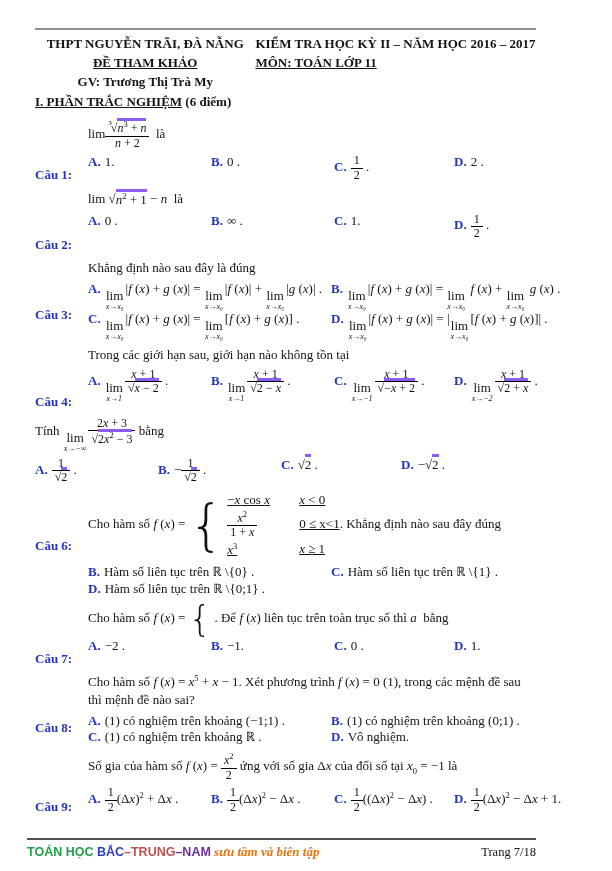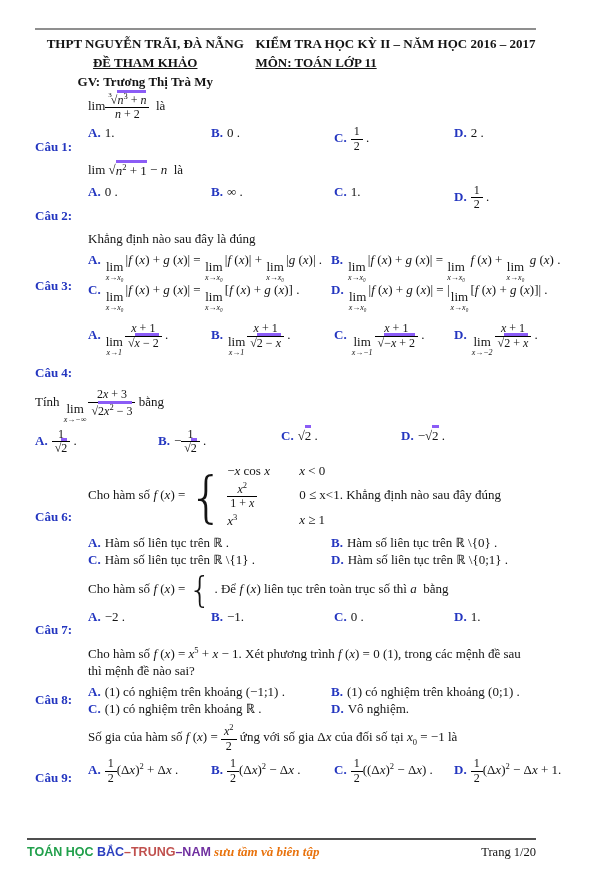--- a/index.html
+++ b/index.html
@@ -31,21 +31,21 @@
   .fr .n{display:block;border-bottom:1px solid #000;padding:0 3px;}
   .fr .d{display:block;padding:0 3px;}
   .ovl{border-top:3px solid #8b5cf6;}
   .ri{font-size:7px;vertical-align:7px;margin-right:-1px;}
   .lim{display:inline-flex;flex-direction:column;align-items:center;line-height:1;vertical-align:-7px;margin:0 2px 0 1px;}
   .lim .ls{font-size:8px;font-style:italic;margin-top:1px;}
   .cases{display:inline-flex;align-items:center;vertical-align:middle;}
   .brace{display:inline-block;font-family:"DejaVu Sans",sans-serif;font-weight:200;margin-right:3px;}
   .b3{font-size:56px;line-height:.85;}
   .b2{font-size:36px;line-height:.85;}
-  .cs{display:inline-block;}
+  .cs{display:inline-block;text-decoration:underline;}
   .cr{display:flex;align-items:center;margin:1px 0;}
   .ce{min-width:60px;text-align:left;}
   .cc{margin-left:12px;}
   .footer{position:absolute;left:27px;right:28px;bottom:10px;background:#fff;}
   .frule{height:2px;background:#4f4f4f;margin-bottom:4px;}
   .frow{display:flex;justify-content:space-between;align-items:baseline;}
   .brand{font-family:"Liberation Sans",sans-serif;font-weight:bold;font-size:12.5px;}
   .tag{font-style:italic;font-weight:bold;font-family:"Liberation Serif",serif;font-size:13px;}
   .pg{font-size:12.5px;}
 </style>
@@ -62,20 +62,21 @@
         <div class="u">ĐỀ THAM KHẢO</div>
         <div>GV: Trương Thị Trà My</div>
       </div>
       <div class="hr">
         <div>KIỂM TRA HỌC KỲ II – NĂM HỌC 2016 – 2017</div>
         <div class="u">MÔN: TOÁN LỚP 11</div>
       </div>
     </div>
 
 
+    <div class="sect"><span class="u">I. PHẦN TRẮC NGHIỆM</span><span> (6 điểm)</span></div>
 
     <div class="q">
       <div class="qlabel bl">Câu 1:</div>
       <div class="qbody">
         <div class="stem">lim<span class="fr"><span class="n"><sup class="ri">3</sup>√<span class="ovl"><i>n</i><sup>3</sup> + <i>n</i></span></span><span class="d"><i>n</i> + 2</span></span>&nbsp; là</div>
         <div class="opts cols4">
           <div class="opt"><span class="bl ol">A.</span><span>1.</span></div>
           <div class="opt"><span class="bl ol">B.</span><span>0 .</span></div>
           <div class="opt"><span class="bl ol">C.</span><span><span class="fr"><span class="n">1</span><span class="d">2</span></span> .</span></div>
           <div class="opt"><span class="bl ol">D.</span><span>2 .</span></div>
@@ -105,20 +106,21 @@
           <div class="opt"><span class="bl ol">B.</span><span><span class="lim">lim<span class="ls">x→x₀</span></span>|<i>f</i> (<i>x</i>) + <i>g</i> (<i>x</i>)| = <span class="lim">lim<span class="ls">x→x₀</span></span> <i>f</i> (<i>x</i>) + <span class="lim">lim<span class="ls">x→x₀</span></span> <i>g</i> (<i>x</i>) .</span></div>
           <div class="opt"><span class="bl ol">C.</span><span><span class="lim">lim<span class="ls">x→x₀</span></span>|<i>f</i> (<i>x</i>) + <i>g</i> (<i>x</i>)| = <span class="lim">lim<span class="ls">x→x₀</span></span>[<i>f</i> (<i>x</i>) + <i>g</i> (<i>x</i>)] .</span></div>
           <div class="opt"><span class="bl ol">D.</span><span><span class="lim">lim<span class="ls">x→x₀</span></span>|<i>f</i> (<i>x</i>) + <i>g</i> (<i>x</i>)| = |<span class="lim">lim<span class="ls">x→x₀</span></span>[<i>f</i> (<i>x</i>) + <i>g</i> (<i>x</i>)]| .</span></div>
         </div>
       </div>
     </div>
 
     <div class="q">
       <div class="qlabel bl">Câu 4:</div>
       <div class="qbody">
+        <div class="stem">Trong các giới hạn sau, giới hạn nào không tồn tại</div>
         <div class="opts cols4">
           <div class="opt"><span class="bl ol">A.</span><span><span class="lim">lim<span class="ls">x→1</span></span><span class="fr"><span class="n"><i>x</i> + 1</span><span class="d">√<span class="ovl"><i>x</i> − 2</span></span></span> .</span></div>
           <div class="opt"><span class="bl ol">B.</span><span><span class="lim">lim<span class="ls">x→1</span></span><span class="fr"><span class="n"><i>x</i> + 1</span><span class="d">√<span class="ovl">2 − <i>x</i></span></span></span> .</span></div>
           <div class="opt"><span class="bl ol">C.</span><span><span class="lim">lim<span class="ls">x→−1</span></span><span class="fr"><span class="n"><i>x</i> + 1</span><span class="d">√<span class="ovl">−<i>x</i> + 2</span></span></span> .</span></div>
           <div class="opt"><span class="bl ol">D.</span><span><span class="lim">lim<span class="ls">x→−2</span></span><span class="fr"><span class="n"><i>x</i> + 1</span><span class="d">√<span class="ovl">2 + <i>x</i></span></span></span> .</span></div>
         </div>
       </div>
     </div>
 
     <div class="q">
@@ -147,21 +149,20 @@
                   <span class="ce"><span class="fr"><span class="n"><i>x</i><sup>2</sup></span><span class="d">1 + <i>x</i></span></span></span>
                   <span class="cc">0 ≤ x&lt;1</span>
                 </span>
                 <span class="cr">
                   <span class="ce"><i>x</i><sup>3</sup></span>
                   <span class="cc"><i>x</i> ≥ 1</span>
                 </span>
               </span>
             </span>. Khẳng định nào sau đây đúng</div>
         <div class="opts cols2">
-          <div class="opt"><span class="bl ol">A.</span><span>Hàm số liên tục trên ℝ .</span></div>
           <div class="opt"><span class="bl ol">B.</span><span>Hàm số liên tục trên ℝ \{0} .</span></div>
           <div class="opt"><span class="bl ol">C.</span><span>Hàm số liên tục trên ℝ \{1} .</span></div>
           <div class="opt"><span class="bl ol">D.</span><span>Hàm số liên tục trên ℝ \{0;1} .</span></div>
         </div>
       </div>
     </div>
 
     <div class="q">
       <div class="qlabel bl">Câu 7:</div>
       <div class="qbody">
@@ -204,16 +205,16 @@
     </div>
 
   </div>
 
   <div class="footer">
     <div class="frule"></div>
     <div class="frow">
       <div class="brand">
         <span style="color: rgb(33, 160, 75);">TOÁN HỌC </span><span style="color: rgb(43, 63, 191);">BẮC</span><span style="color: rgb(192, 80, 77);">–TRUNG</span><span style="color: rgb(112, 48, 160);">–NAM</span><span class="tag" style="color: rgb(232, 114, 12);"> sưu tầm và biên tập</span>
       </div>
-      <div class="pg">Trang 1/20</div>
+      <div class="pg">Trang 7/18</div>
     </div>
   </div>
 </div>
 
 </body></html>

